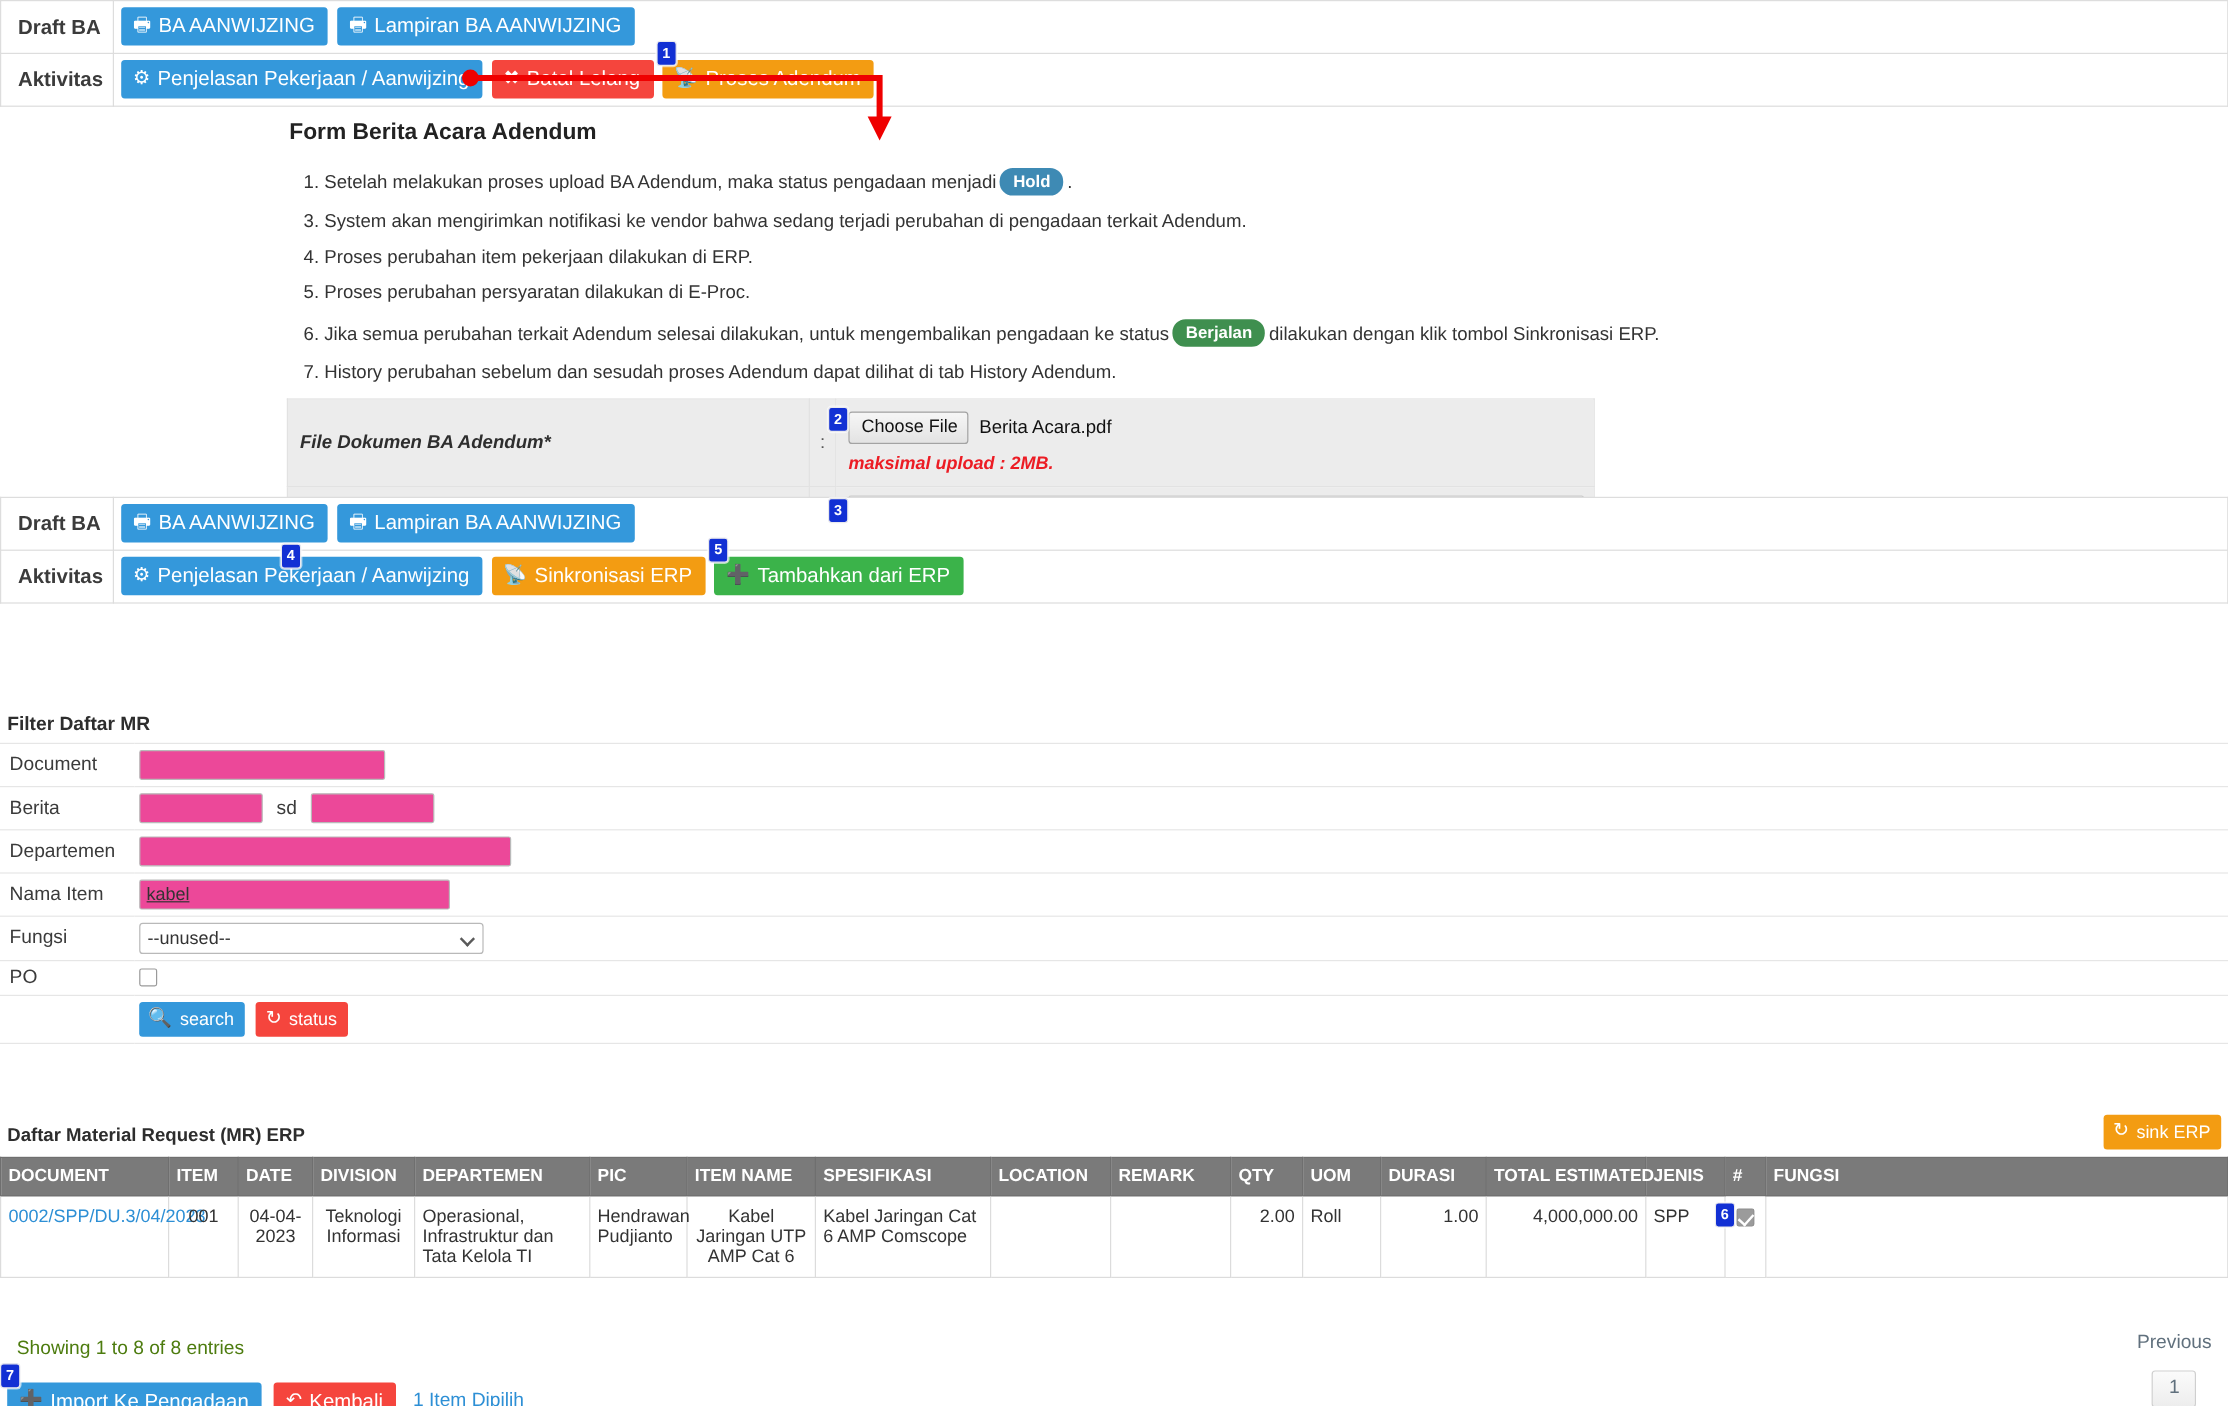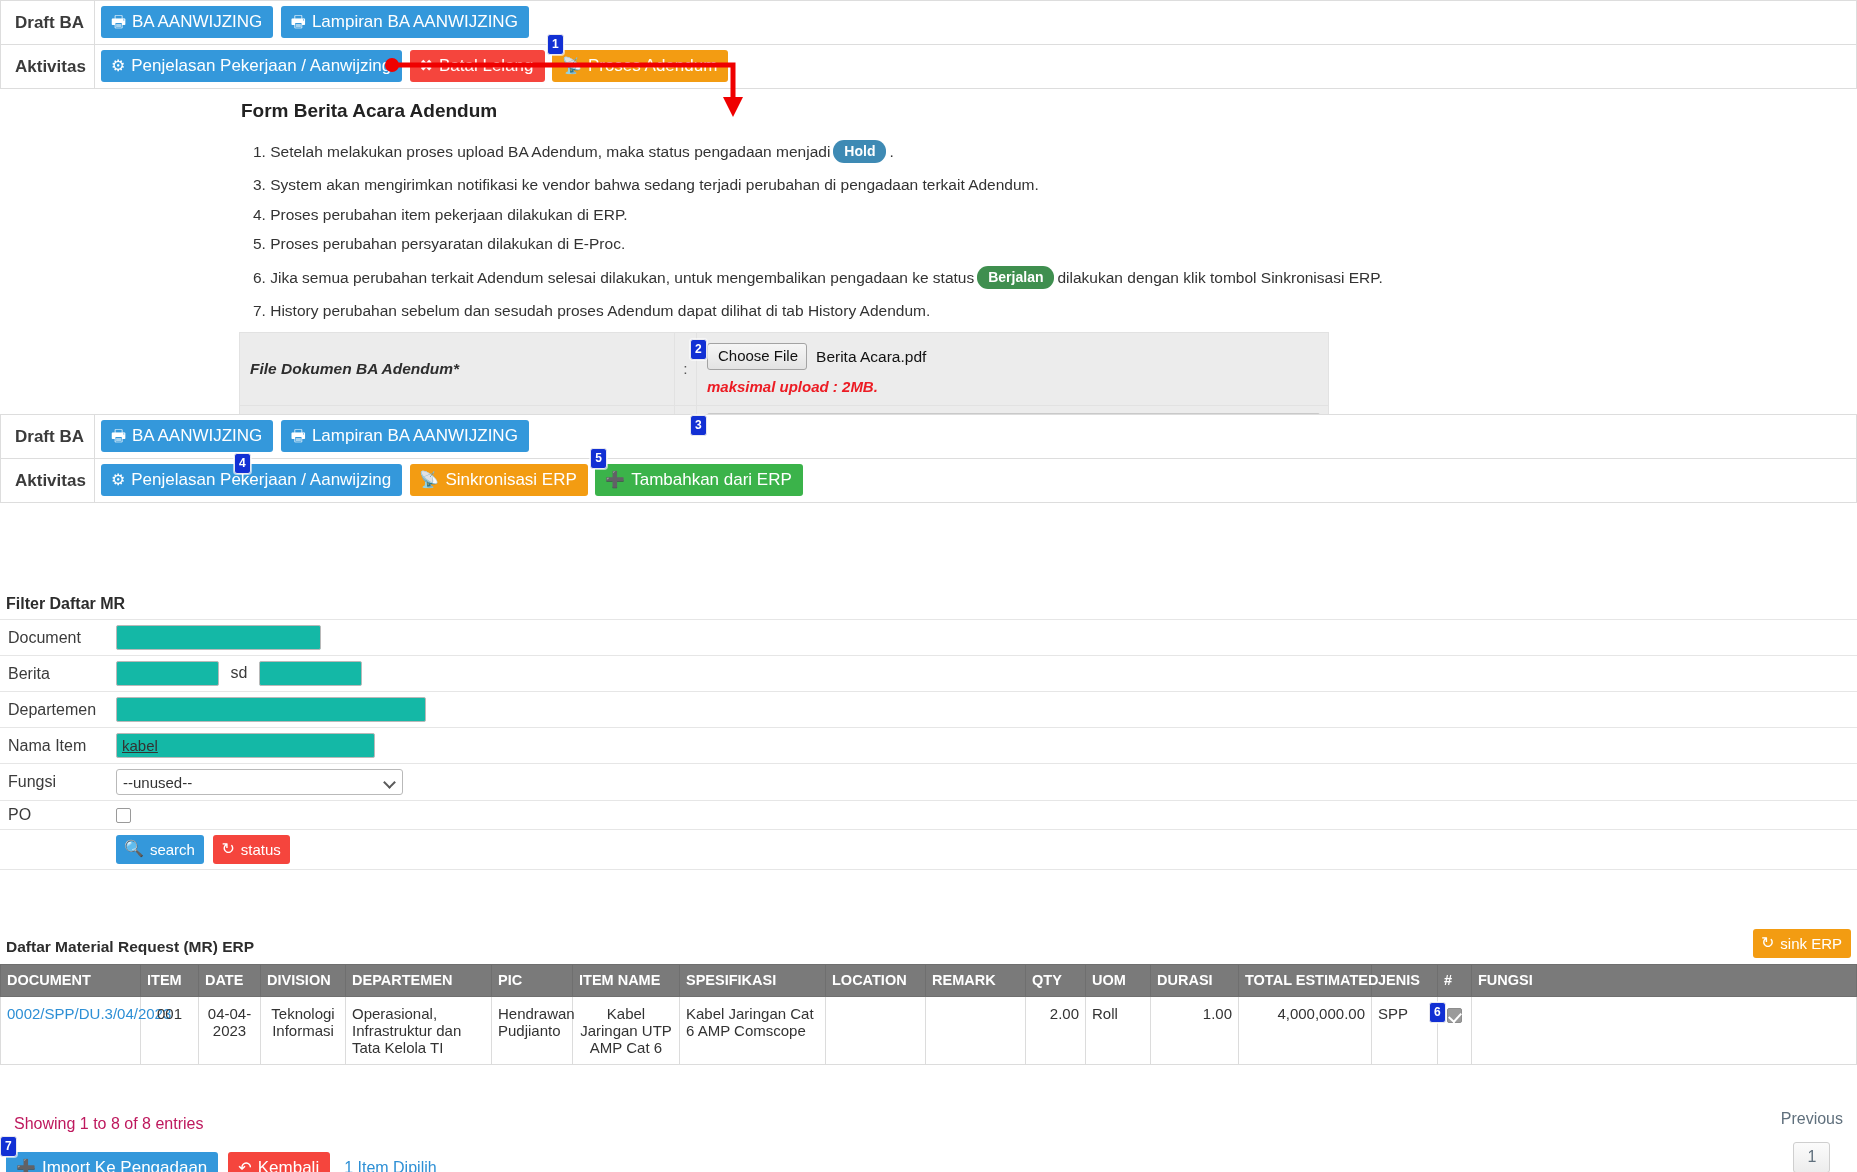--- a/index.html
+++ b/index.html
@@ -196,21 +196,21 @@
     color: #3b3b3b;
     vertical-align: middle;
   }
   table.ftable td.flbl {
     width: 112px;
     padding-left: 8px;
     white-space: nowrap;
   }
   .inp {
     border: 1px solid #b9b9b9;
-    background: #14b8a6;
+    background: #ec4899;
     height: 25px;
     font-size: 15px;
     padding: 2px 5px;
     color: #333;
     font-family: "Liberation Sans", sans-serif;
     border-radius: 2px;
     vertical-align: middle;
     text-decoration: underline;
   }
   .inp.w-doc { width: 205px; }
@@ -309,21 +309,21 @@
     left: 3px; top: 1px;
     width: 6px; height: 10px;
     border-right: 2px solid #fff;
     border-bottom: 2px solid #fff;
     transform: rotate(42deg);
   }
 
   
   .showing {
     position: absolute; left: 14px; top: 1115px;
-    font-size: 16px; color: #be185d; text-align: center;
+    font-size: 16px; color: #4d7c0f; text-align: center;
   }
   .pager {
     position: absolute; right: 14px; top: 1110px;
     display: flex; align-items: center; gap: 14px;
     font-size: 16px; color: #60707d; flex-direction: column;
   }
   .pager .pg {
     border: 1px solid #cfcfcf;
     background: linear-gradient(#fbfbfb,#ededed);
     border-radius: 3px;

